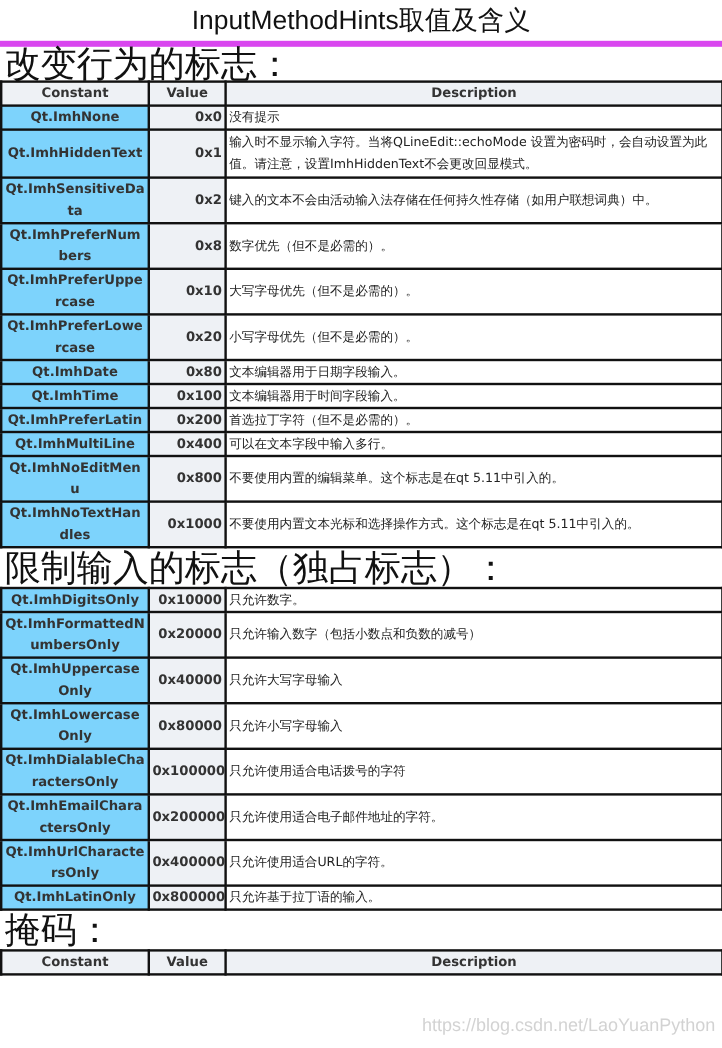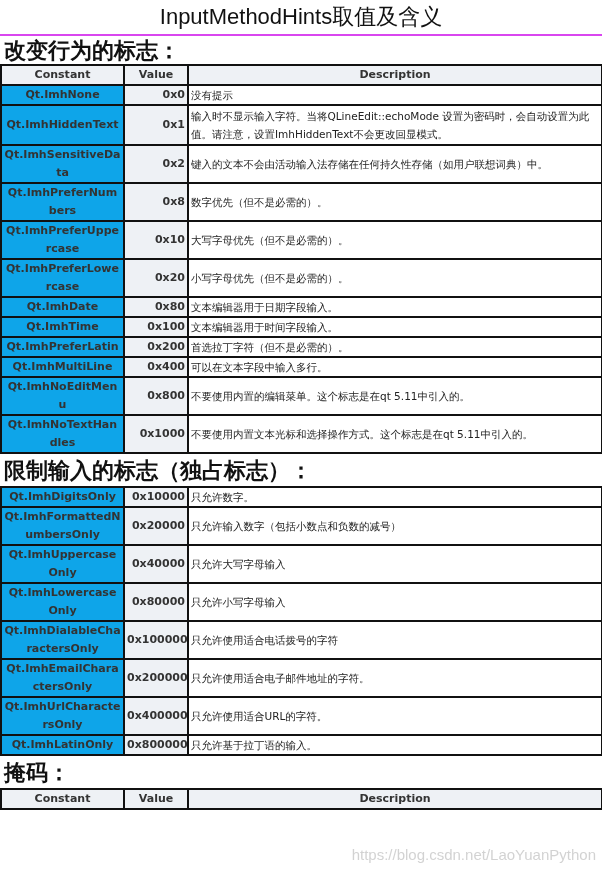--- a/index.html
+++ b/index.html
@@ -1,23 +1,23 @@
 <!DOCTYPE html>
 <html><head>
 <meta charset="utf-8">
 <style>
   html, body { margin:0; padding:0; background:#ffffff; }
   body { width:602px; height:873px; overflow:hidden; position:relative; font-family:"DejaVu Sans", sans-serif; }
-  .title { height:34px; line-height:34px; text-align:center; font-size:22px; color:#111; border-bottom:2px solid #d946ef; font-family:"Liberation Sans", sans-serif; }
-  .section { font-size:22px; color:#111; height:28px; line-height:30px; padding-left:4px; font-family:"DejaVu Sans", sans-serif;font-weight:bold; }
+  .title { height:34px; line-height:34px; text-align:center; font-size:22px; color:#111; border-bottom:5px solid #d946ef; font-family:"Liberation Sans", sans-serif; }
+  .section { font-size:30px; color:#111; height:28px; line-height:30px; padding-left:4px; font-family:"DejaVu Sans", sans-serif; }
   table { border-collapse:collapse; width:601px; table-layout:fixed; margin-left:0; }
   col.c1 { width:123px; } col.c2 { width:64px; } col.c3 { width:414px; }
   td, th { border:2px solid #111; padding:0 2px; font-size:11px; color:#222; line-height:18px; }
   th { background:#eef1f5; font-weight:bold; text-align:center; height:16px; color:#333; }
-  td.const { background:#0ea5e9; font-weight:bold; text-align:center; word-break:break-all; color:#333; }
+  td.const { background:#7dd3fc; font-weight:bold; text-align:center; word-break:break-all; color:#333; }
   td.val { background:#eef1f5; font-weight:bold; text-align:right; color:#333; }
   td.desc { background:#fff; text-align:left; font-size:10.5px; }
   .watermark { position:absolute; right:6px; bottom:10px; color:#c8c8c8; font-size:15px; font-family:"Liberation Sans", sans-serif; opacity:0.8; }
 </style>
 </head>
 <body>
 
 <div class="title">InputMethodHints取值及含义</div>
 
 <div class="section">改变行为的标志：</div>

